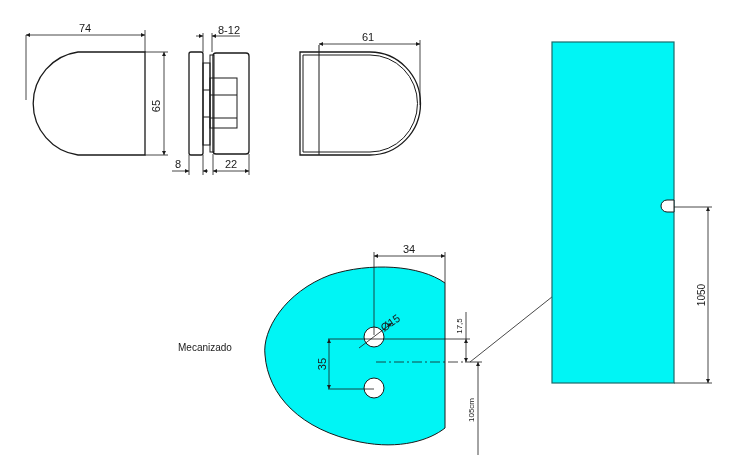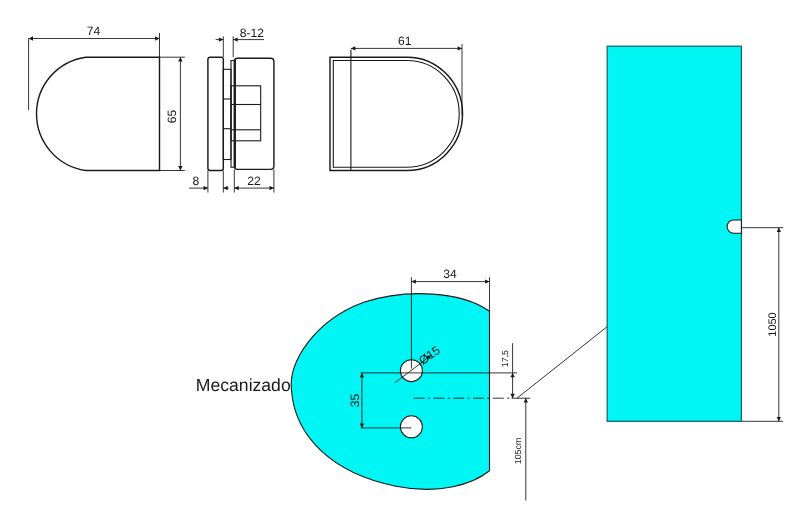--- a/index.html
+++ b/index.html
@@ -2,21 +2,21 @@
 <html><head>
 <meta charset="utf-8">
 <style>
   html, body { margin: 0; padding: 0; background: #ffffff; }
   body { width: 731px; height: 465px; overflow: hidden; position: relative; font-family: "Liberation Sans", sans-serif; }
   svg { position: absolute; left: 0; top: 0; }
   .ln { stroke: #1a1a1a; stroke-width: 1; fill: none; }
   .thk { stroke: #1a1a1a; stroke-width: 1.3; fill: none; }
   .dim { stroke: #1a1a1a; stroke-width: 0.8; fill: none; }
   .txt { font-family: "Liberation Sans", sans-serif; fill: #1a1a1a; }
-  .label { position: absolute; font-family: "Liberation Sans", sans-serif; color: #1a1a1a; font-size: 16px; }
+  .label { position: absolute; font-family: "Liberation Sans", sans-serif; color: #1a1a1a; font-size: 10px; }
 </style>
 </head>
 <body>
 
 <div class="label" style="left:178px; top:342px;">Mecanizado</div>
 
 <svg width="731" height="465" viewBox="0 0 731 465" xmlns="http://www.w3.org/2000/svg">
   <defs>
     <marker id="arr" viewBox="0 0 10 10" refX="10" refY="5" markerWidth="7" markerHeight="5" orient="auto-start-reverse">
       <path d="M0,0 L10,5 L0,10 z" fill="#1a1a1a"></path>

